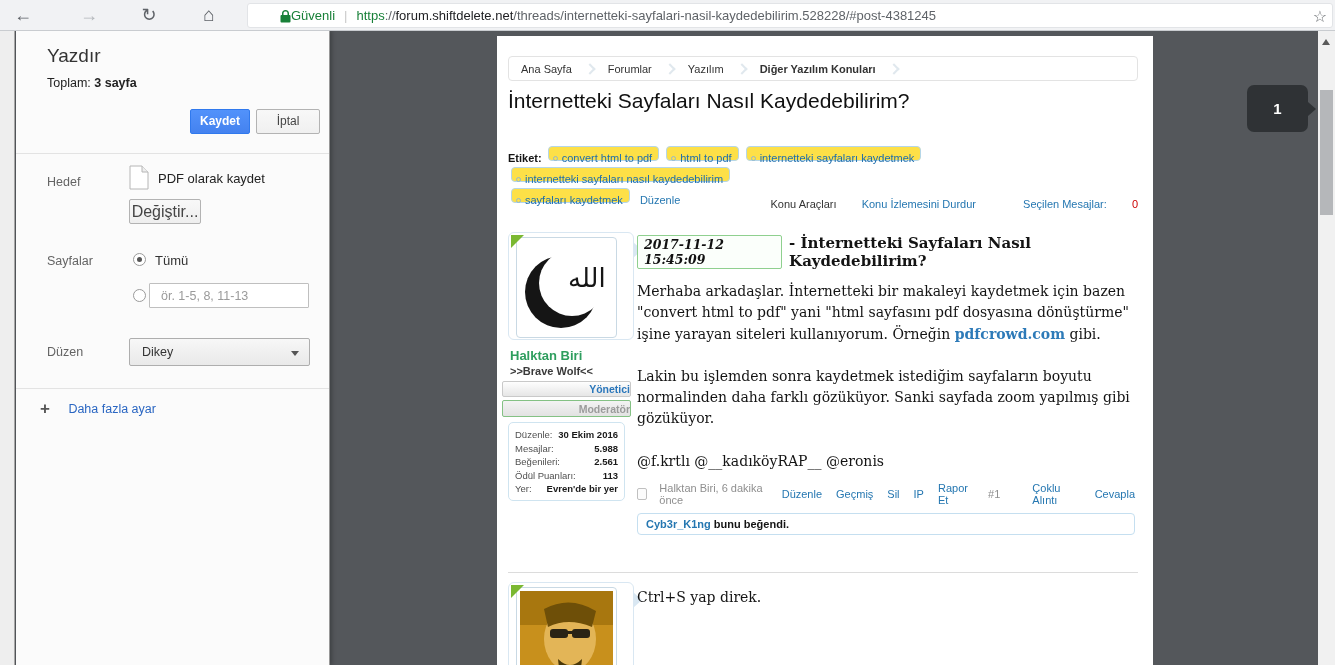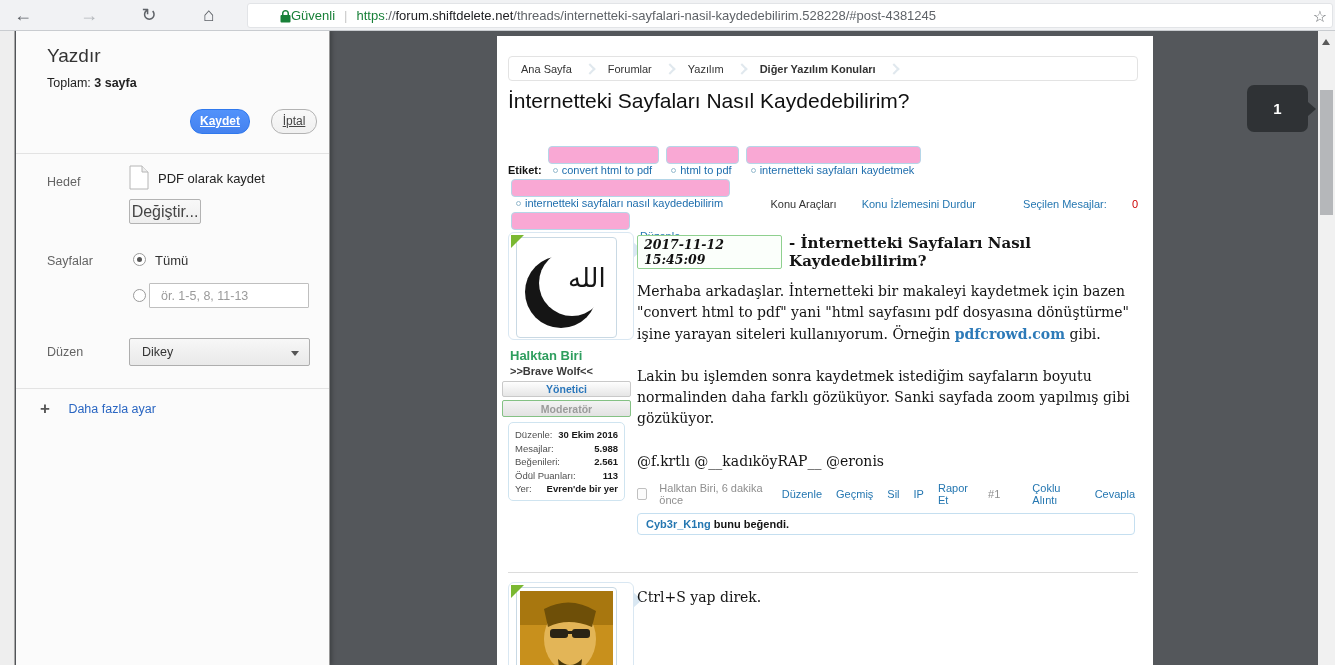--- a/index.html
+++ b/index.html
@@ -22,23 +22,23 @@
   .url .path { color:#5f6368; }
   .star { position:absolute; right:5px; top:3px; font-size:16px; color:#6b6f73; cursor:pointer; }
 
   
   .edge-strip { position:absolute; left:0; top:31px; width:15px; height:634px; background:#eeeeee; border-right:1px solid #a9a9a9; }
   .panel { position:absolute; left:16px; top:31px; width:314px; height:634px; background:#fbfbfb; border-right:1px solid #989898; box-shadow:2px 0 4px rgba(0,0,0,.25); z-index:10; }
   .panel h1 { font-size:19px; font-weight:400; color:#333; position:absolute; left:31px; top:14px; }
   .total { position:absolute; left:31px; top:45px; font-size:12.5px; color:#222; }
   .total b { font-weight:bold; }
   .btn-row { position:absolute; top:78px; left:0; width:100%; }
-  .btn { position:absolute; height:25px; font-size:12px; text-align:center; line-height:23px; border-radius:12px; cursor:pointer;text-decoration:underline; }
+  .btn { position:absolute; height:25px; font-size:12px; text-align:center; line-height:23px; border-radius:2px; cursor:pointer; }
   .btn-primary { left:174px; width:60px; background:linear-gradient(#5292fb,#4482ef); border:1px solid #3079ed; color:#fff; font-weight:bold; }
-  .btn-plain { left:255px; width:46px; background:linear-gradient(#f8f8f8,#f0f0f0); border:1px solid #b3b3b3; color:#444; }
+  .btn-plain { left:240px; width:64px; background:linear-gradient(#f8f8f8,#f0f0f0); border:1px solid #b3b3b3; color:#444; }
   .hr1 { position:absolute; left:0; top:122px; width:100%; border-top:1px solid #e3e3e3; }
   .hr2 { position:absolute; left:0; top:357px; width:100%; border-top:1px solid #e3e3e3; }
   .flabel { position:absolute; left:31px; font-size:12.5px; color:#646464; }
   .pdficon { position:absolute; left:113px; top:134px; }
   .dest-value { position:absolute; left:142px; top:140px; font-size:13px; color:#222; }
   .btn-change { position:absolute; left:113px; top:168px; width:72px; height:25px; background:linear-gradient(#f8f8f8,#eeeeee); border:1px solid #b3b3b3; border-radius:2px; font-size:16px; color:#444; text-align:center; line-height:23px; cursor:pointer; }
   .radio { position:absolute; width:13px; height:13px; border:1px solid #9a9a9a; border-radius:50%; background:#fff; }
   .radio.sel::after { content:""; position:absolute; left:3px; top:3px; width:5px; height:5px; border-radius:50%; background:#555; }
   .radio-lab { position:absolute; font-size:13px; color:#333; }
   .range-input { position:absolute; left:133px; top:252px; width:160px; height:25px; border:1px solid #bfbfbf; border-radius:1px; font-size:12.5px; padding:0 11px; color:#333; font-family:"Liberation Sans",sans-serif; }
@@ -58,37 +58,37 @@
 
   
   .page { position:absolute; left:497px; top:36px; width:656px; height:629px; background:#fff; overflow:hidden; font-family:"Liberation Sans",sans-serif; }
   .crumbs { position:absolute; left:11px; top:20px; width:630px; height:25px; border:1px solid #e3e3e3; border-radius:4px; display:flex; align-items:center; font-size:11px; color:#333; }
   .crumb { padding:0 12px; white-space:nowrap; cursor:pointer; }
   .crumb.last { font-weight:bold; }
   .chev { width:8px; height:8px; border-top:2px solid #e0e8ee; border-right:2px solid #e0e8ee; transform:rotate(45deg); margin:0 2px; }
   .thread-title { position:absolute; left:11px; top:53px; font-size:21px; color:#101010; font-weight:400; }
   .tagsblock { position:absolute; left:11px; top:110px; width:630px; font-size:11px; line-height:18px; color:#141414; }
   .tagsblock .etk { font-weight:bold; }
-  .pill { display:inline-block; border:1px solid #b5d6e8; border-radius:4px; padding:16px 6px 0 4px; margin:0 1px 2px 3px; color:#1d6dad; background:#f9a8d4; height:15px; line-height:14px; cursor:pointer; }
+  .pill { display:inline-block; border:1px solid #b5d6e8; border-radius:4px; padding:4px 6px 0 4px; margin:0 1px 2px 3px; color:#1d6dad; background:#fde047; height:15px; line-height:14px; cursor:pointer; }
   .pill .dot { display:inline-block; width:5px; height:5px; border:1px solid #93b9cd; border-radius:50%; margin-right:4px; vertical-align:1px; }
   .editlink { color:#2577b1; margin-left:6px; cursor:pointer; }
   .tools-row { position:absolute; left:11px; top:162px; width:630px; font-size:11px; text-align:right; }
   .tools-row span { margin-left:22px; cursor:pointer; }
   .t-dark { color:#333; }
   .t-link { color:#2577b1; }
   .t-count { color:#c00; }
 
   
   .avatar-card { position:absolute; left:11px; width:126px; height:108px; border:1px solid #d9e7f2; border-radius:6px; background:#fff; }
   .avatar-card .online { position:absolute; left:2px; top:2px; width:0; height:0; border-top:13px solid #7ab832; border-right:13px solid transparent; z-index:2; }
   .avatar-card .tail { position:absolute; right:-9px; top:9px; width:0; height:0; border-top:8px solid transparent; border-bottom:8px solid transparent; border-left:9px solid #d9e7f2; }
   .avatar-box { position:absolute; left:7px; top:4px; width:101px; height:101px; border:1px solid #c9d9e4; border-radius:4px; background:#fff; padding:3px; }
   .uname { position:absolute; left:13px; font-size:13px; font-weight:bold; color:#2e9e5e; cursor:pointer; }
   .utag { position:absolute; left:13px; font-size:11px; font-weight:bold; color:#3a3a3a; }
-  .banner { position:absolute; left:5px; width:129px; text-align:center; font-size:10.5px; font-weight:bold; border-radius:2px; }
+  .banner { position:absolute; left:5px; width:129px; text-align:right; font-size:10.5px; font-weight:bold; border-radius:2px; }
   .banner.admin { border:1px solid #c9c9c9; background:linear-gradient(#fefefe,#e6e6e6); color:#2b77bb; height:16px; line-height:15px; }
   .banner.mod { border:1px solid #84c184; background:linear-gradient(#f3f3f3,#e2e2e2); color:#9b9b9b; height:17px; line-height:16px; }
   .stats { position:absolute; left:11px; width:117px; border:1px solid #cfe4f0; border-radius:5px; background:#fff; padding:5px 6px 4px; font-size:9.5px; }
   .stats .row { display:flex; justify-content:space-between; line-height:13.5px; }
   .stats .lab { color:#505050; }
   .stats .val { color:#1a1a1a; font-weight:bold; text-align:right; }
   .postcol { position:absolute; left:140px; width:498px; }
   .stamp-row { display:flex; align-items:center; font-family:"DejaVu Serif",serif; }
   .stamp { border:1px solid #8fd08f; background:#fbfffb; border-radius:2px; padding:1px 6px; font-size:12.5px; font-weight:bold; font-style:italic; color:#111; }
   .pt-suffix { font-size:15px; font-weight:bold; color:#141414; margin-left:7px; }

